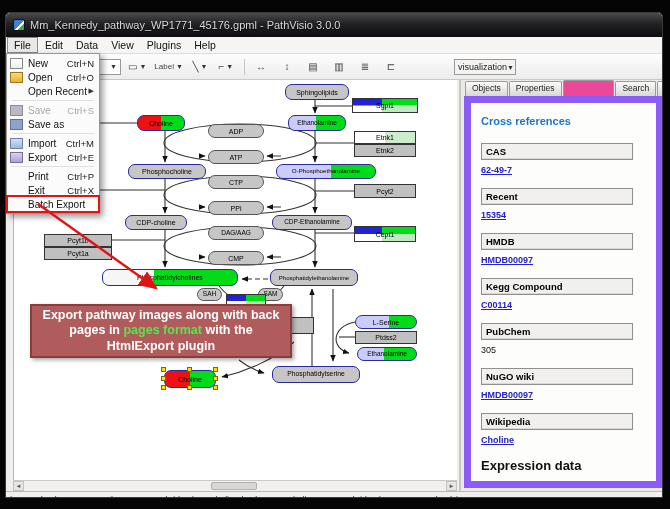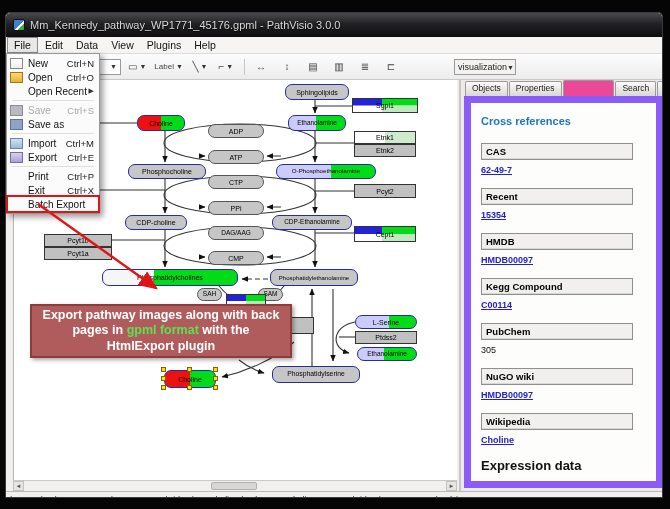--- a/index.html
+++ b/index.html
@@ -305,21 +305,21 @@
           <div class="handle" style="left: 173px; top: 287px;"></div>
           <div class="handle" style="left: 199px; top: 287px;"></div>
           <div class="handle" style="left: 147px; top: 296px;"></div>
           <div class="handle" style="left: 199px; top: 296px;"></div>
           <div class="handle" style="left: 147px; top: 305px;"></div>
           <div class="handle" style="left: 173px; top: 305px;"></div>
           <div class="handle" style="left: 199px; top: 305px;"></div>
         </div>
       <div id="callout">
         <div>Export pathway images along with back</div>
-        <div><span>pages in </span><span class="hl">gpml format</span><span> with the</span></div>
+        <div><span>pages in </span><span class="hl">pages format</span><span> with the</span></div>
         <div>HtmlExport plugin</div>
       </div>
     </div>
 
     <div id="hscroll">
       <span class="scrollarrow">◄</span>
       <div id="hthumb"></div>
       <span class="scrollarrow" style="position:absolute;right:0;">►</span>
     </div>
 

